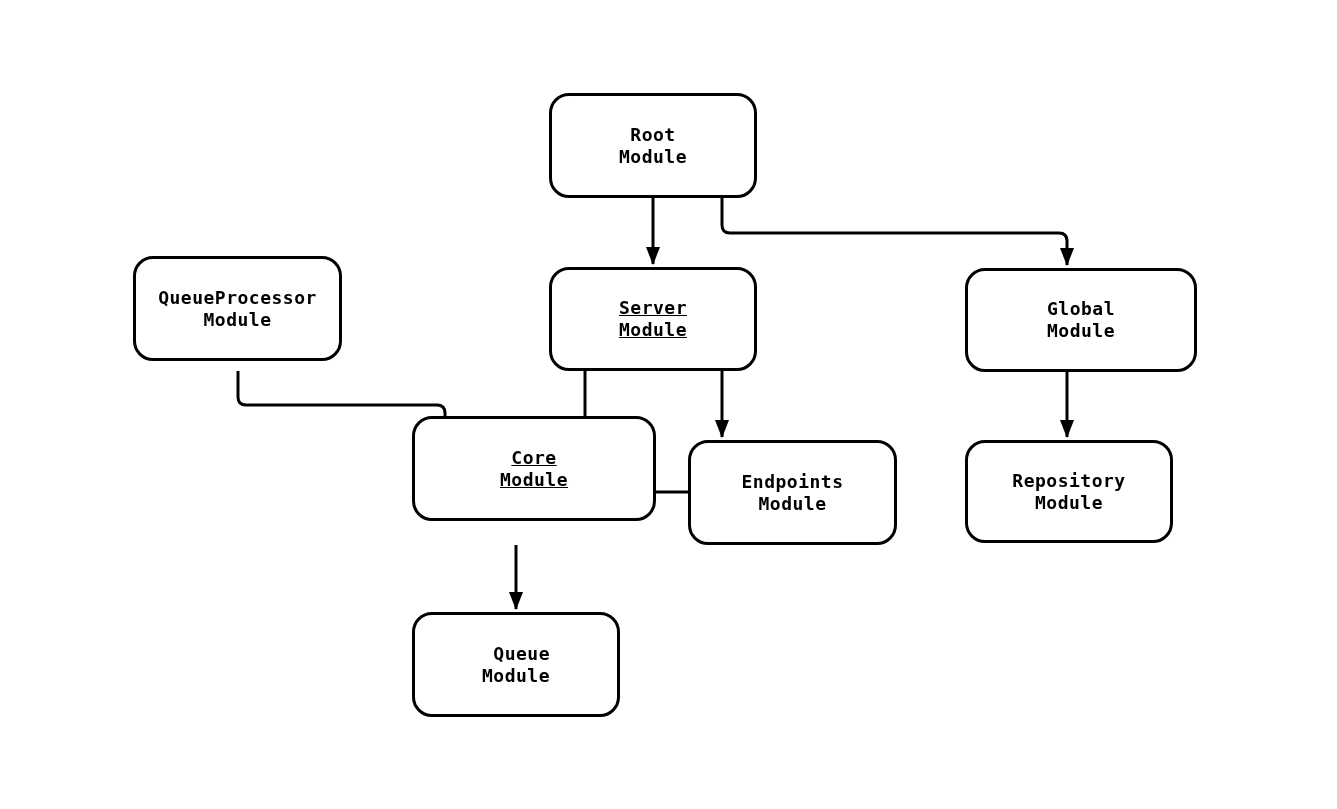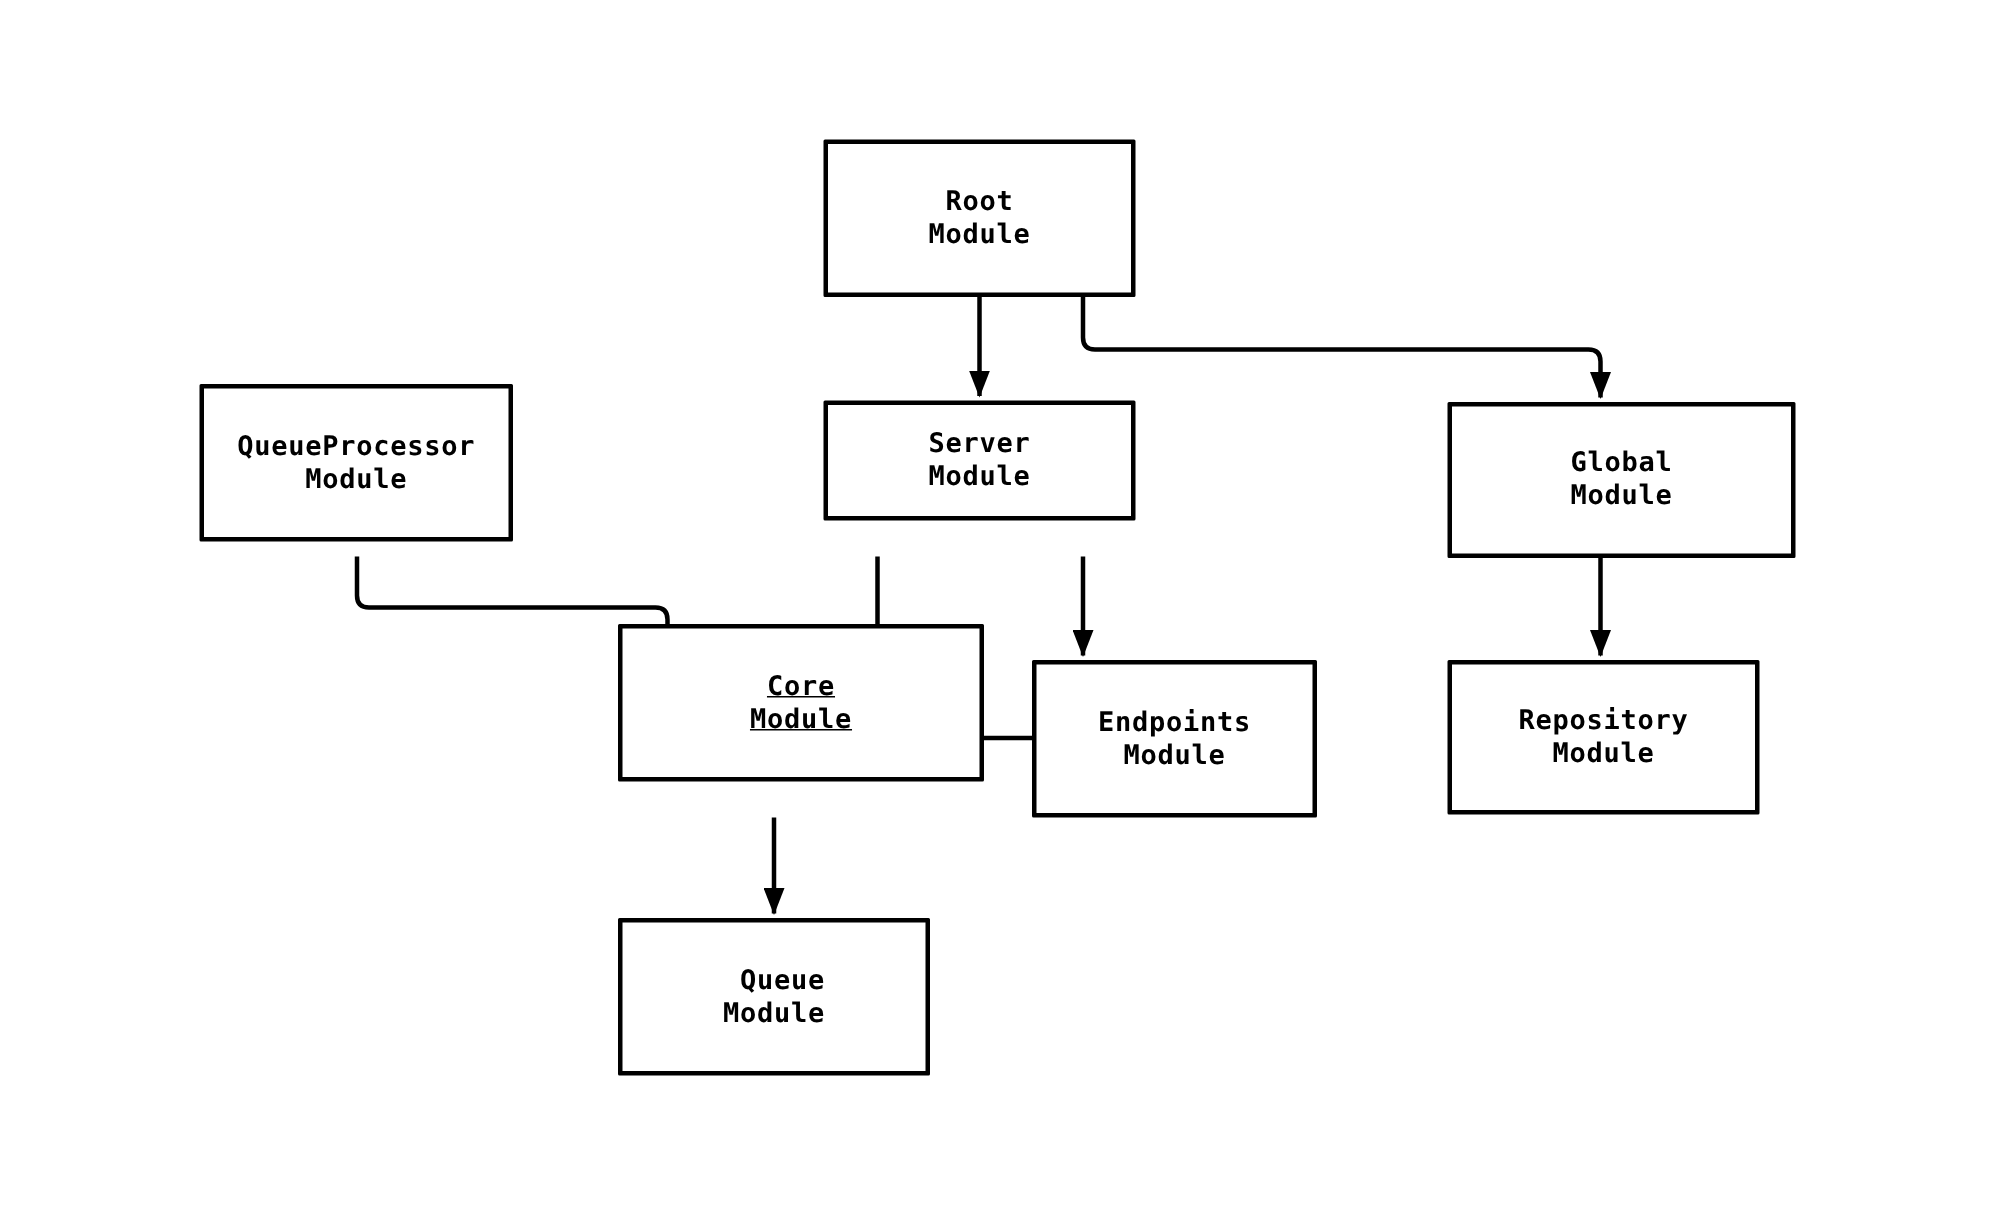--- a/index.html
+++ b/index.html
@@ -19,42 +19,42 @@
     position: absolute;
     left: 0;
     top: 0;
     width: 1337px;
     height: 809px;
   }
   .node {
     position: absolute;
     box-sizing: border-box;
     border: 3px solid #000000;
-    border-radius: 1px;
+    border-radius: 20px;
     background: #ffffff;
     display: flex;
     align-items: center;
     justify-content: center;
     text-align: center;
   }
   .node-label {
     font-weight: bold;
     font-size: 18px;
     line-height: 22px;
     color: #000000;
     white-space: pre-line;
     letter-spacing: 0.5px;
   }
   
   #node-root        { left: 549px; top:  93px; width: 208px; height: 105px; }
   #node-queueproc   { left: 133px; top: 256px; width: 209px; height: 105px; }
-  #node-server      { left: 549px; top: 267px; width: 208px; height: 80px; }
+  #node-server      { left: 549px; top: 267px; width: 208px; height: 104px; text-decoration: underline; }
   #node-global      { left: 965px; top: 268px; width: 232px; height: 104px; }
   #node-core        { left: 412px; top: 416px; width: 244px; height: 105px; text-decoration: underline; }
-  #node-endpoints   { left: 688px; top: 440px; width: 190px; height: 105px; }
+  #node-endpoints   { left: 688px; top: 440px; width: 209px; height: 105px; }
   #node-repository  { left: 965px; top: 440px; width: 208px; height: 103px; text-align: center; }
   #node-queue       { left: 412px; top: 612px; width: 208px; height: 105px; text-align: right; }
   .edge {
     stroke: #000000;
     stroke-width: 3;
     fill: none;
   }
 </style>
 </head>
 <body>

